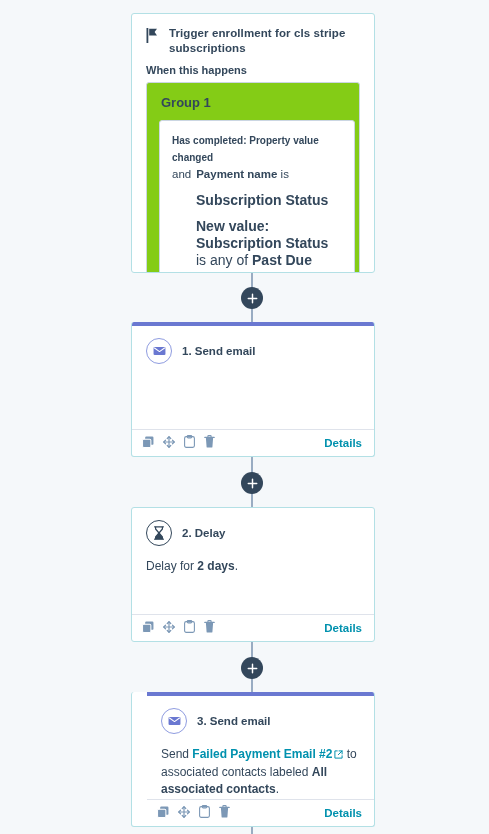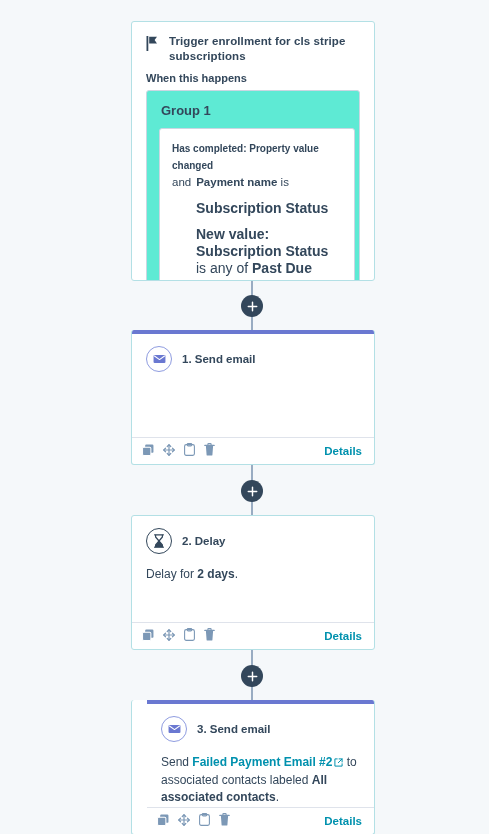--- a/index.html
+++ b/index.html
@@ -13,21 +13,21 @@
     font-family: "Liberation Sans", sans-serif;
     font-size: 12px;
     color: #33475b;
     overflow: hidden;
     position: relative;
   }
 
   #canvas {
     position: absolute;
     left: 0;
-    top: 16px;
+    top: 8px;
     width: 489px;
     height: 600px;
   }
 
   
   .conn-line {
     position: absolute;
     left: 252px;
     width: 2px;
     background: #99acc2;
@@ -106,21 +106,21 @@
     font-size: 11px;
     color: #33475b;
     padding: 6px 14px 6px 14px;
   }
 
   .group-scroll {
     padding: 0 14px 0 14px;
     position: relative;
   }
   .group-box {
-    background: #5eead4;
+    background: #84cc16;
     border: 1px solid #cbd6e2;
     border-radius: 3px;
     padding: 10px 4px 12px 12px;
     position: relative;
   }
   .group-title {
     font-weight: bold;
     font-size: 13px;
     color: #33475b;
     margin: 2px 0 10px 2px;

